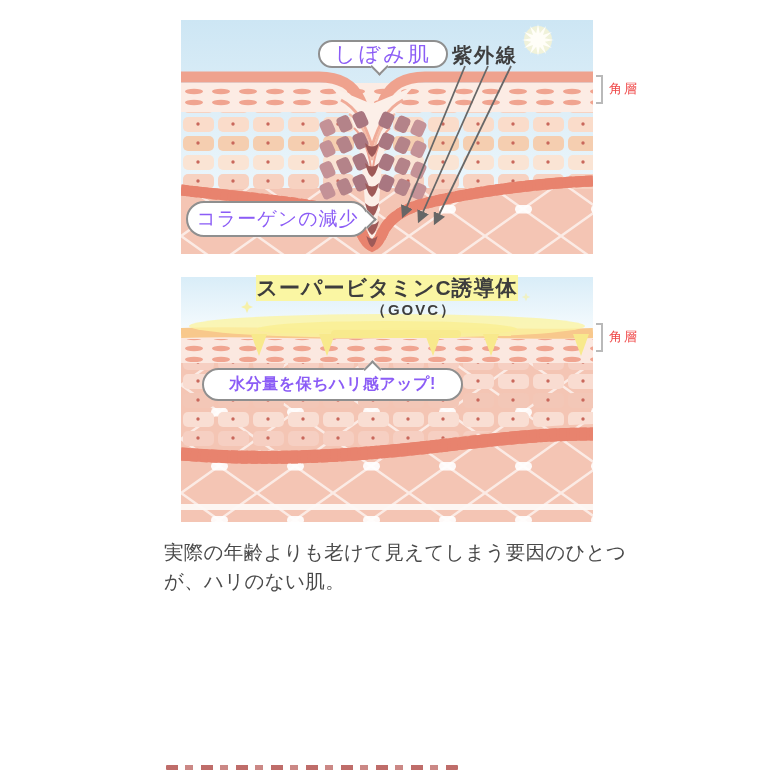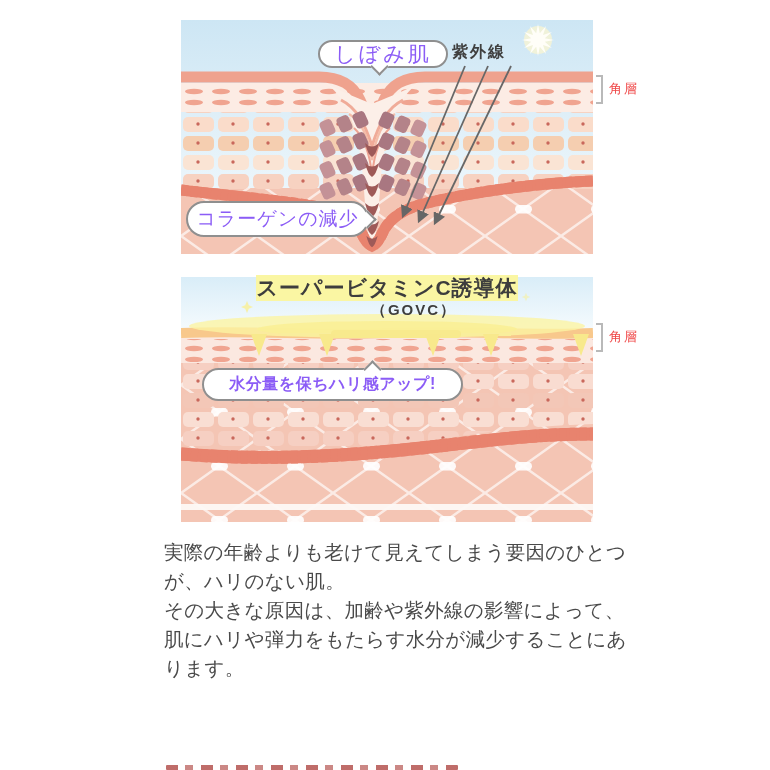--- a/index.html
+++ b/index.html
@@ -10,21 +10,21 @@
   .bubble{position:absolute;background:#fff;border:2px solid #8f8f8f;border-radius:18px;
           display:flex;align-items:center;justify-content:center;color:#8b5cf6;
           box-sizing:border-box;z-index:6;white-space:nowrap;}
   .bubble::after{content:"";position:absolute;width:11px;height:11px;background:#fff;}
   .pt-bottom::after{bottom:-7px;left:42%;border-right:2px solid #8f8f8f;border-bottom:2px solid #8f8f8f;transform:rotate(45deg);}
   .pt-right::after{right:-7px;top:50%;margin-top:-6px;border-top:2px solid #8f8f8f;border-right:2px solid #8f8f8f;transform:rotate(45deg);}
   .pt-top::after{top:-7px;left:63%;border-top:2px solid #8f8f8f;border-left:2px solid #8f8f8f;transform:rotate(45deg);}
   .bubble1{left:318px;top:40px;width:130px;height:28px;font-size:21px;font-weight:500;letter-spacing:3px;}
   .bubble-collagen{left:186px;top:201px;width:183px;height:36px;font-size:19px;letter-spacing:1px;}
   .bubble-moisture{left:202px;top:368px;width:261px;height:33px;font-size:16px;font-weight:600;letter-spacing:.5px;}
-  .uv-label{position:absolute;left:452px;top:42px;font-size:16px;font-weight:700;
+  .uv-label{position:absolute;left:452px;top:42px;font-size:20px;font-weight:700;
             letter-spacing:2px;color:#3f3f3f;z-index:6;}
   
   .bracket{position:absolute;width:7px;height:29px;border:2px solid #b9b9b9;border-left:none;box-sizing:border-box;}
   .bracket1{left:596px;top:75px;}
   .bracket2{left:596px;top:323px;}
   .kakuso{position:absolute;font-size:13px;color:#ef4444;letter-spacing:2px;}
   .kakuso1{left:609px;top:80px;}
   .kakuso2{left:609px;top:328px;}
   
   .fig2-title{position:absolute;left:181px;top:275px;width:412px;text-align:center;z-index:6;}
@@ -238,20 +238,17 @@
   <div class="fig2-sub">（GOVC）</div>
   <div class="bubble bubble-moisture pt-top">
     <span>水分量を保ちハリ感アップ!</span>
   </div>
   <div class="bracket bracket2"></div>
   <div class="kakuso kakuso2">角層</div>
 
   <div class="bodytext">
     <p>実際の年齢よりも老けて見えてしまう要因のひとつ
 が、ハリのない肌。</p>
-    <p>その大きな原因は、加齢や紫外線の影響によって、
-肌にハリや弾力をもたらす水分が減少することにあ
-ります。</p>
   </div>
 
   <div class="cutoff"></div>
 
 </div>
 
 </body></html>

